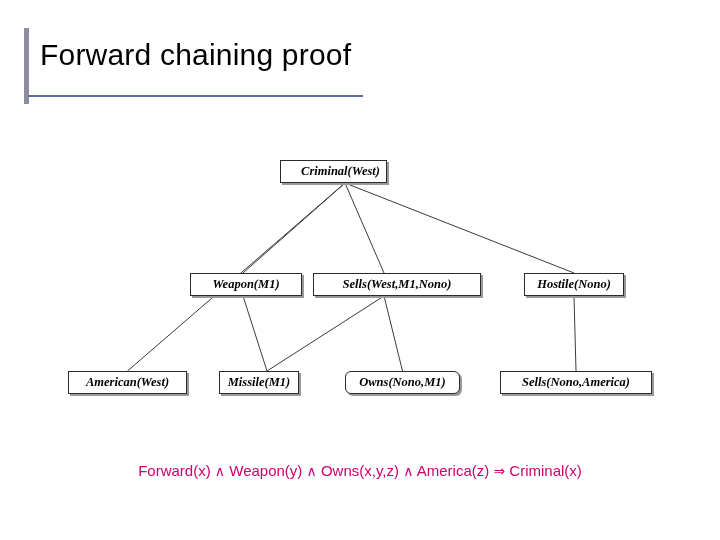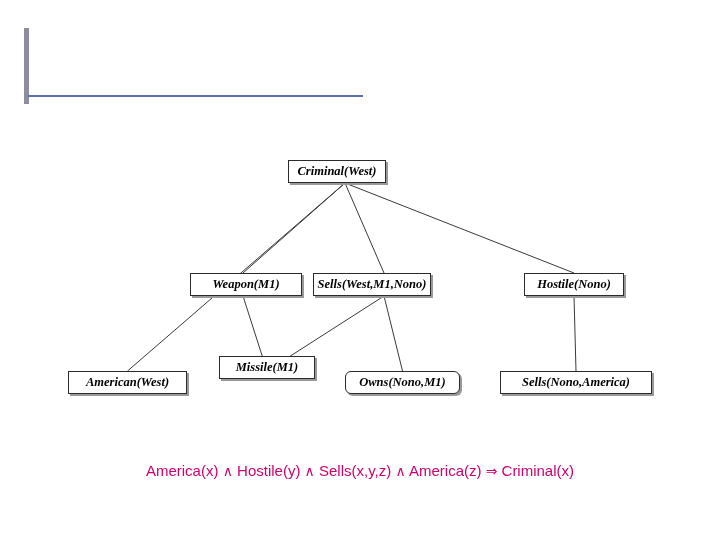--- a/index.html
+++ b/index.html
@@ -98,57 +98,58 @@
   #formula .sym {
     font-family: "DejaVu Sans", sans-serif;
     font-size: 14px;
   }
 </style>
 </head>
 <body>
 
 <div id="title-bar">
   <div id="title-accent"></div>
+  <div id="title-text">Forward chaining proof</div>
   <div id="title-rule"></div>
 </div>
 
 <div id="diagram">
   <svg width="720" height="300">
     <g id="edge-layer" stroke="#3a3a3a" stroke-width="1" fill="none">
         <line x1="345" y1="63" x2="127.5" y2="251"></line>
         <line x1="345" y1="63" x2="243" y2="153"></line>
         <line x1="345" y1="63" x2="384" y2="153"></line>
         <line x1="345" y1="63" x2="574" y2="153"></line>
         <line x1="243" y1="176" x2="267" y2="251"></line>
         <line x1="384" y1="176" x2="267" y2="251"></line>
         <line x1="384" y1="176" x2="402.5" y2="251"></line>
         <line x1="574" y1="176" x2="576" y2="251"></line>
       </g>
   </svg>
   <div id="node-layer">
-      <div class="node" style="left: 288px; top: 40px; width: 98px;">
+      <div class="node" style="left: 280px; top: 40px; width: 107px; justify-content: flex-end;">
         <span>Criminal(West)</span>
       </div>
       <div class="node" style="left: 190px; top: 153px; width: 112px;">
         <span>Weapon(M1)</span>
       </div>
-      <div class="node" style="left: 313px; top: 153px; width: 118px;">
+      <div class="node" style="left: 313px; top: 153px; width: 168px;">
         <span>Sells(West,M1,Nono)</span>
       </div>
       <div class="node" style="left: 524px; top: 153px; width: 100px;">
         <span>Hostile(Nono)</span>
       </div>
       <div class="node" style="left: 68px; top: 251px; width: 119px; text-align: right;">
         <span>American(West)</span>
       </div>
-      <div class="node" style="left: 219px; top: 236px; width: 96px;">
+      <div class="node" style="left: 219px; top: 251px; width: 80px;">
         <span>Missile(M1)</span>
       </div>
       <div class="node" style="left: 345px; top: 251px; width: 115px; border-radius: 6px;">
         <span>Owns(Nono,M1)</span>
       </div>
       <div class="node" style="left: 500px; top: 251px; width: 152px;">
         <span>Sells(Nono,America)</span>
       </div>
     </div>
 </div>
 
-<div id="formula"><span>America(x) </span><span class="sym">∧</span><span> Hostile(y) </span><span class="sym">∧</span><span> Sells(x,y,z) </span><span class="sym">∧</span><span> America(z) </span><span class="sym">⇒</span><span> Criminal(x)</span></div>
+<div id="formula"><span>Forward(x) </span><span class="sym">∧</span><span> Weapon(y) </span><span class="sym">∧</span><span> Owns(x,y,z) </span><span class="sym">∧</span><span> America(z) </span><span class="sym">⇒</span><span> Criminal(x)</span></div>
 
 </body></html>

